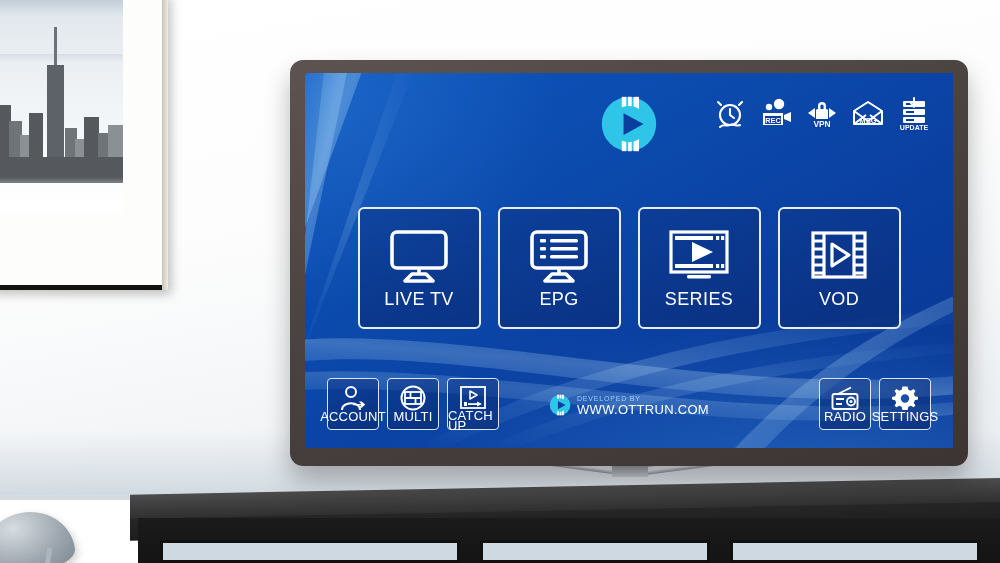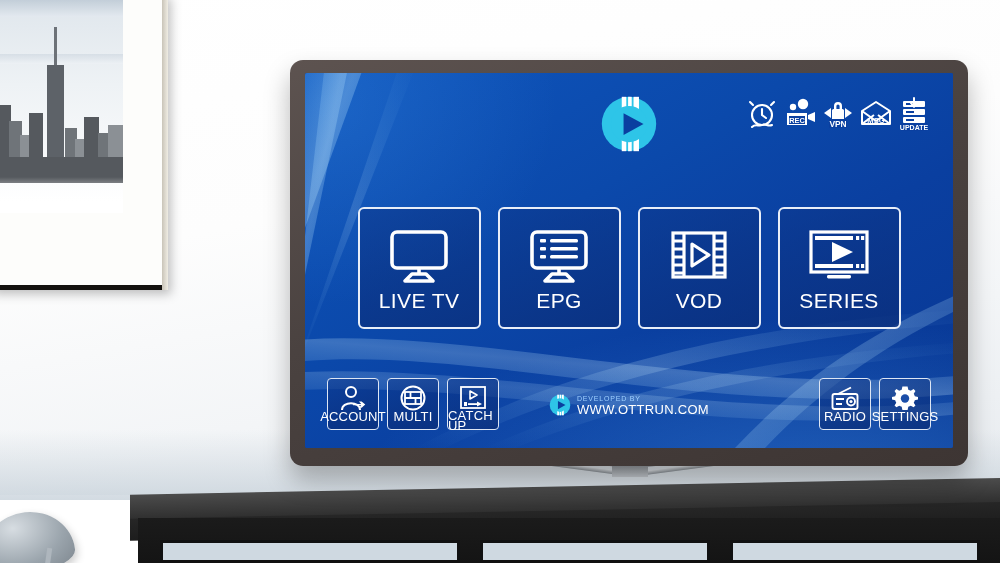--- a/index.html
+++ b/index.html
@@ -72,33 +72,33 @@
 
   
   .screen{position:absolute;inset:0;
     background:
       radial-gradient(ellipse 120% 80% at 78% 112%, rgba(80,170,255,.34) 0%, rgba(80,170,255,0) 58%),
       radial-gradient(ellipse 60% 90% at 3% 8%, rgba(90,180,255,.18) 0%, rgba(90,180,255,0) 60%),
       linear-gradient(150deg,#0e55bd 0%,#0b49ab 38%,#0a3fa0 62%,#083793 100%);
     overflow:hidden;}
   .streaks{position:absolute;inset:0;pointer-events:none;}
 
-  .hdr-icons{position:absolute;right:22px;top:24px;display:flex;gap:4px;align-items:flex-end;justify-content:space-between;}
+  .hdr-icons{position:absolute;right:22px;top:24px;display:flex;gap:12px;align-items:flex-end;justify-content:space-between;}
   .hicon{width:34px;height:36px;position:relative;}
   .hicon svg{display:block;}
 
   .logo-top{position:absolute;left:50%;top:22px;transform:translateX(-50%);width:58px;height:58px;}
 
   .main-row{position:absolute;left:0;right:0;top:134px;display:flex;justify-content:center;gap:17px;}
   .tile{width:123px;height:122px;border:2px solid #e8eef8;border-radius:6px;
         background:linear-gradient(160deg,rgba(12,55,140,.55),rgba(10,45,120,.72));
         display:flex;flex-direction:column;align-items:center;justify-content:flex-start;
         padding-top:16px;box-sizing:border-box;}
   .tile .ic{height:62px;display:flex;align-items:center;justify-content:center;}
-  .tile .lbl{color:#fff;font-size:21px;letter-spacing:.4px;margin-top:2px;}
+  .tile .lbl{color:#fff;font-size:18px;letter-spacing:.4px;margin-top:2px;}
 
   .bottom-left{position:absolute;left:22px;bottom:18px;display:flex;gap:8px;}
   .bottom-right{position:absolute;right:22px;bottom:18px;display:flex;gap:8px;}
   .sbtn{width:52px;height:52px;border:1.6px solid #dde6f4;border-radius:4px;
         background:linear-gradient(160deg,rgba(12,55,140,.5),rgba(9,42,115,.7));
         display:flex;flex-direction:column;align-items:center;justify-content:flex-start;
         padding-top:5px;box-sizing:border-box;}
   .sbtn .ic{height:28px;display:flex;align-items:center;justify-content:center;}
   .sbtn .lbl{color:#fff;font-size:13px;letter-spacing:.2px;line-height:10px;}
 
@@ -299,52 +299,52 @@
                   <rect x="25" y="20" width="28" height="3.4" rx="1.5"></rect>
                   <rect x="25" y="28" width="28" height="3.4" rx="1.5"></rect>
                 </g>
               </svg>
             </div>
             <div class="lbl">EPG</div>
           </div>
 
           <div class="tile">
             <div class="ic">
-              <svg width="68" height="58" viewBox="0 0 68 58">
-                <g fill="none" stroke="#ffffff" stroke-width="3.2">
-                  <rect x="8" y="6" width="52" height="44"></rect>
-                  <path d="M19 6 L19 50 M49 6 L49 50"></path>
-                  <path d="M8 14 L19 14 M8 22 L19 22 M8 30 L19 30 M8 38 L19 38 M8 46 L19 46"></path>
-                  <path d="M49 14 L60 14 M49 22 L60 22 M49 30 L60 30 M49 38 L60 38 M49 46 L60 46"></path>
-                </g>
-                <path d="M27 17 L44 28 L27 39 Z" fill="none" stroke="#ffffff" stroke-width="3.2" stroke-linejoin="round"></path>
-              </svg>
-            </div>
-            <div class="lbl">VOD</div>
-          </div>
-
-          <div class="tile">
-            <div class="ic">
               <svg width="72" height="58" viewBox="0 0 72 58">
                 <g fill="none" stroke="#ffffff" stroke-width="3.2">
                   <rect x="8" y="5" width="56" height="40"></rect>
                 </g>
                 <g fill="#ffffff">
                   <rect x="12" y="9" width="38" height="4"></rect>
                   <rect x="12" y="37" width="38" height="4"></rect>
                   <rect x="53" y="9" width="3.2" height="4"></rect>
                   <rect x="58" y="9" width="3.2" height="4"></rect>
                   <rect x="53" y="37" width="3.2" height="4"></rect>
                   <rect x="58" y="37" width="3.2" height="4"></rect>
                   <path d="M29 15 L50 25 L29 35 Z"></path>
                   <rect x="24" y="48" width="24" height="3.4" rx="1.4"></rect>
                 </g>
               </svg>
             </div>
             <div class="lbl">SERIES</div>
+          </div>
+
+          <div class="tile">
+            <div class="ic">
+              <svg width="68" height="58" viewBox="0 0 68 58">
+                <g fill="none" stroke="#ffffff" stroke-width="3.2">
+                  <rect x="8" y="6" width="52" height="44"></rect>
+                  <path d="M19 6 L19 50 M49 6 L49 50"></path>
+                  <path d="M8 14 L19 14 M8 22 L19 22 M8 30 L19 30 M8 38 L19 38 M8 46 L19 46"></path>
+                  <path d="M49 14 L60 14 M49 22 L60 22 M49 30 L60 30 M49 38 L60 38 M49 46 L60 46"></path>
+                </g>
+                <path d="M27 17 L44 28 L27 39 Z" fill="none" stroke="#ffffff" stroke-width="3.2" stroke-linejoin="round"></path>
+              </svg>
+            </div>
+            <div class="lbl">VOD</div>
           </div>
         </div>
 
         <div class="bottom-left">
 
           <div class="sbtn">
             <div class="ic">
               <svg width="30" height="27" viewBox="0 0 30 27">
                 <g fill="none" stroke="#ffffff" stroke-width="2" stroke-linejoin="round">
                   <circle cx="13" cy="7" r="5"></circle>

